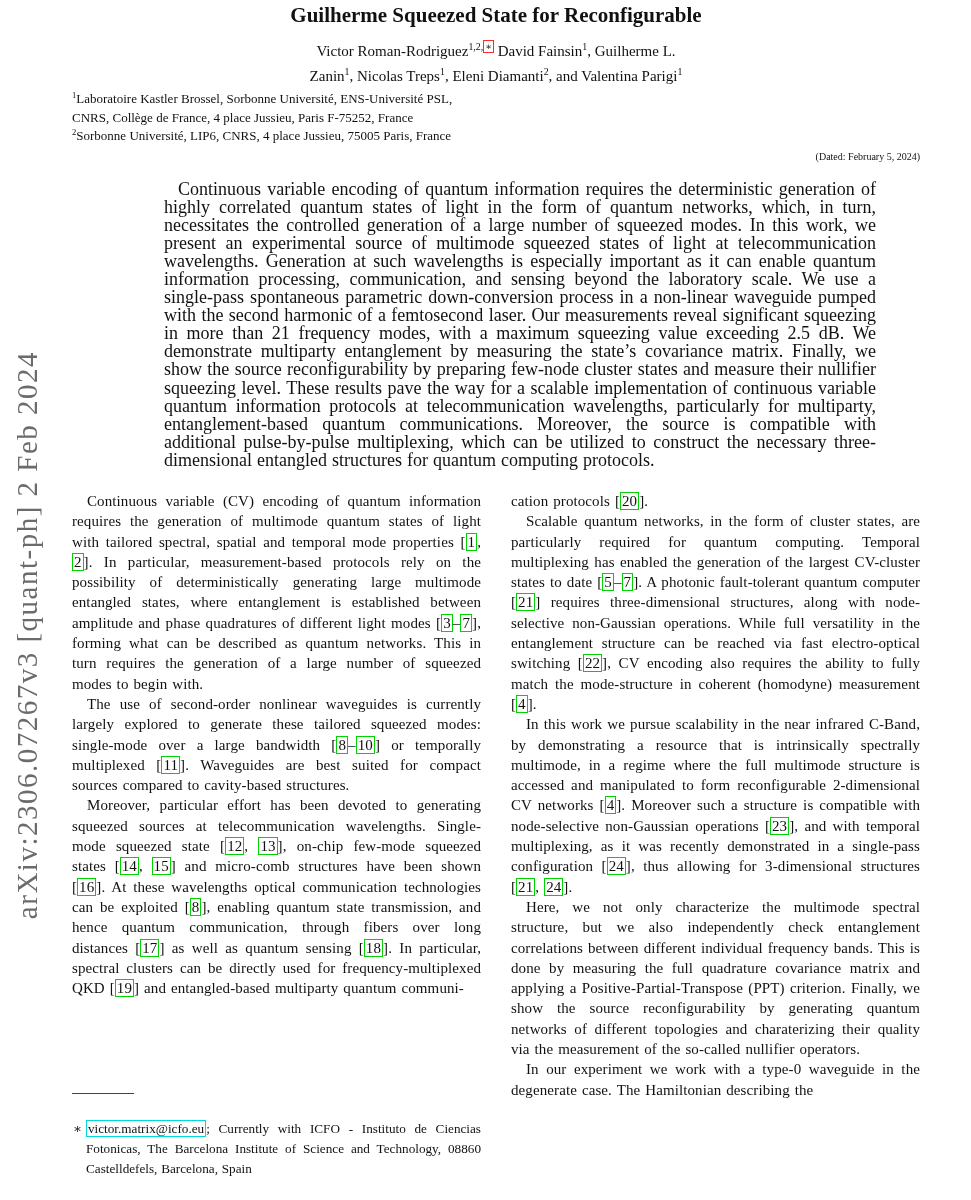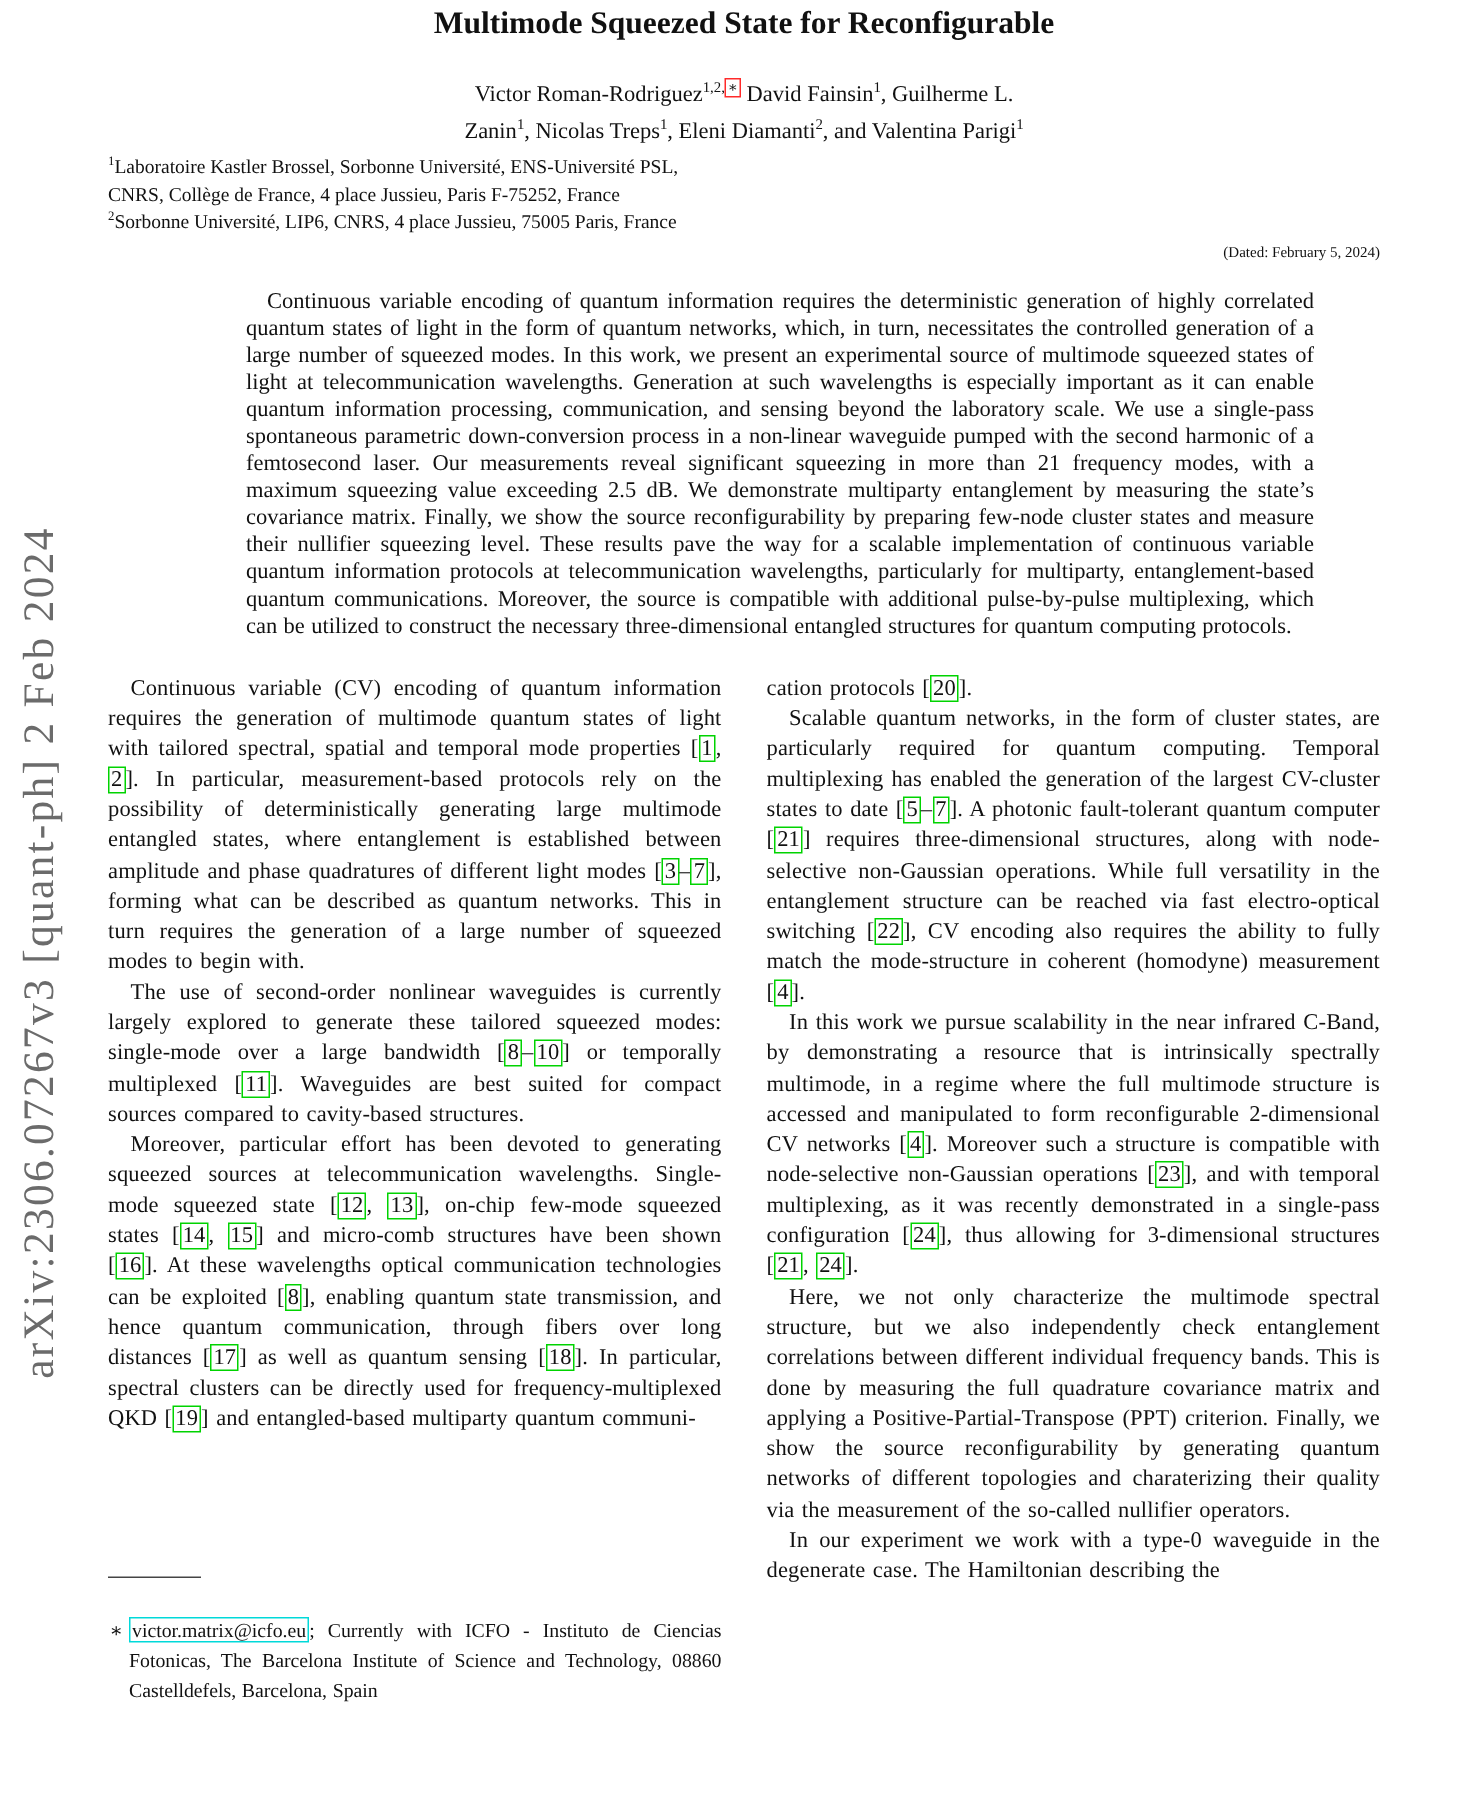--- a/index.html
+++ b/index.html
@@ -9,26 +9,26 @@
     font-family:"Liberation Serif","DejaVu Serif",serif;
   }
   .stamp {
     position:absolute; top:635px; left:27px;
     transform:translate(-50%,-50%) rotate(-90deg);
     white-space:nowrap; font-size:29px; letter-spacing:1.5px;
     color:#6b6b6b;
   }
   .content { position:absolute; left:72px; top:0; width:848px; }
   .title { text-align:center; font-weight:bold; font-size:21px; line-height:24px; margin-top:3px; }
-  .authors { text-align:center; font-size:15px; line-height:25px; margin-top:24px; }
+  .authors { text-align:center; font-size:15px; line-height:25px; margin-top:12px; }
   .affils { font-size:13px; line-height:18.5px; margin-top:1px; }
   .dated { text-align:right; font-size:10px; line-height:18px; margin-top:2px; }
   .abstract {
     margin:14px 44px 14px 92px; text-align:justify;
-    font-size:15px; line-height:18.1px; text-indent:14px; word-spacing:0.5px;
+    font-size:18px; line-height:18.1px; text-indent:14px; word-spacing:0.5px;
   }
   .columns { display:flex; gap:30px; margin-top:22px; }
   .col { width:409px; position:relative; height:691px; overflow:hidden; }
   .para { margin:0; text-align:justify; font-size:15px; line-height:20.3px; word-spacing:1.1px; letter-spacing:0.1px; }
   .para.indent { text-indent:15px; }
   sup.sup { font-size:66%; line-height:0; }
   .boxed { border:1.2px solid; padding:0 1px; }
   .green { border-color:#00d300; }
   .red   { border-color:#ff2a2a; }
   .cyan  { border-color:#00d9d9; }
@@ -43,21 +43,21 @@
 </head>
 <body>
 
 <div class="page">
 
   <div class="stamp">arXiv:2306.07267v3  [quant-ph]  2 Feb 2024</div>
 
   <div class="content">
 
     <div class="title">
-      <div>Multimode Squeezed State for Reconfigurable</div>
+      <div>Guilherme Squeezed State for Reconfigurable</div>
     </div>
 
     <div class="authors">
       <div>Victor Roman-Rodriguez<sup class="sup">1,2,</sup><sup class="sup boxed red">∗</sup> David Fainsin<sup class="sup">1</sup>, Guilherme L.</div>
       <div>Zanin<sup class="sup">1</sup>, Nicolas Treps<sup class="sup">1</sup>, Eleni Diamanti<sup class="sup">2</sup>, and Valentina Parigi<sup class="sup">1</sup></div>
     </div>
 
     <div class="affils">
       <div><sup class="sup">1</sup>Laboratoire Kastler Brossel, Sorbonne Université, ENS-Université PSL,</div>
       <div>CNRS, Collège de France, 4 place Jussieu, Paris F-75252, France</div>

